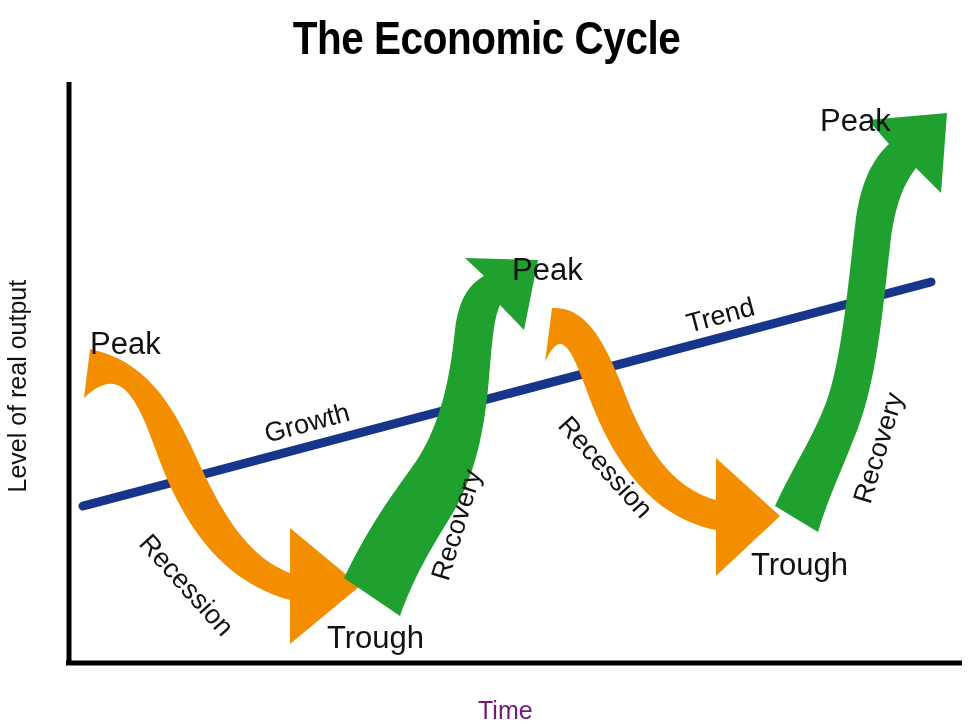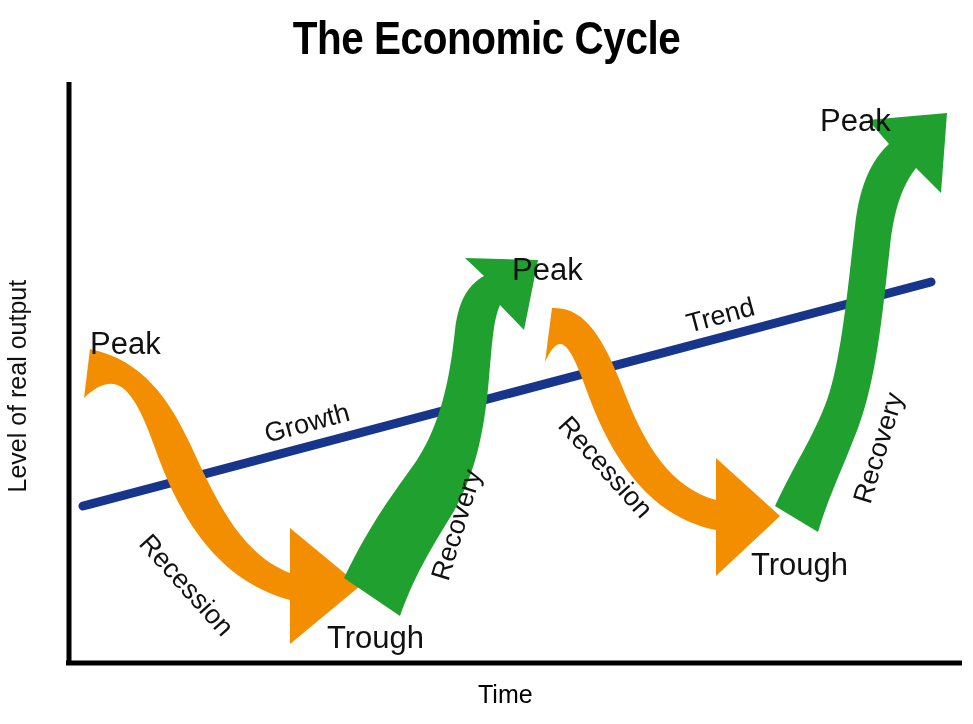--- a/index.html
+++ b/index.html
@@ -117,21 +117,21 @@
              L 941,185
              L 916,160
              C 902,178 894,202 890,238
              C 883,300 877,370 858,420
              C 842,462 828,490 818,524
              Z"></path>
   </svg>
 
   <div class="lbl lbl-axis" style="left: 17px; top: 472px; transform: rotate(-90deg); color: rgb(17, 17, 17);">Level of real output</div>
 
-  <div class="lbl lbl-axis" style="left: 478px; top: 674px; color: #000000;">Time</div>
+  <div class="lbl lbl-axis" style="left: 478px; top: 690px; color: #701a75;">Time</div>
 
   <div class="lbl lbl-plain" style="left: 90px; top: 320px; color: rgb(17, 17, 17);">Peak</div>
 
   <div class="lbl lbl-plain" style="left: 512px; top: 246px; color: rgb(17, 17, 17);">Peak</div>
 
   <div class="lbl lbl-plain" style="left: 820px; top: 97px; color: rgb(17, 17, 17);">Peak</div>
 
   <div class="lbl lbl-plain" style="left: 327px; top: 614px; color: rgb(17, 17, 17);">Trough</div>
 
   <div class="lbl lbl-plain" style="left: 751px; top: 541px; color: rgb(17, 17, 17);">Trough</div>

